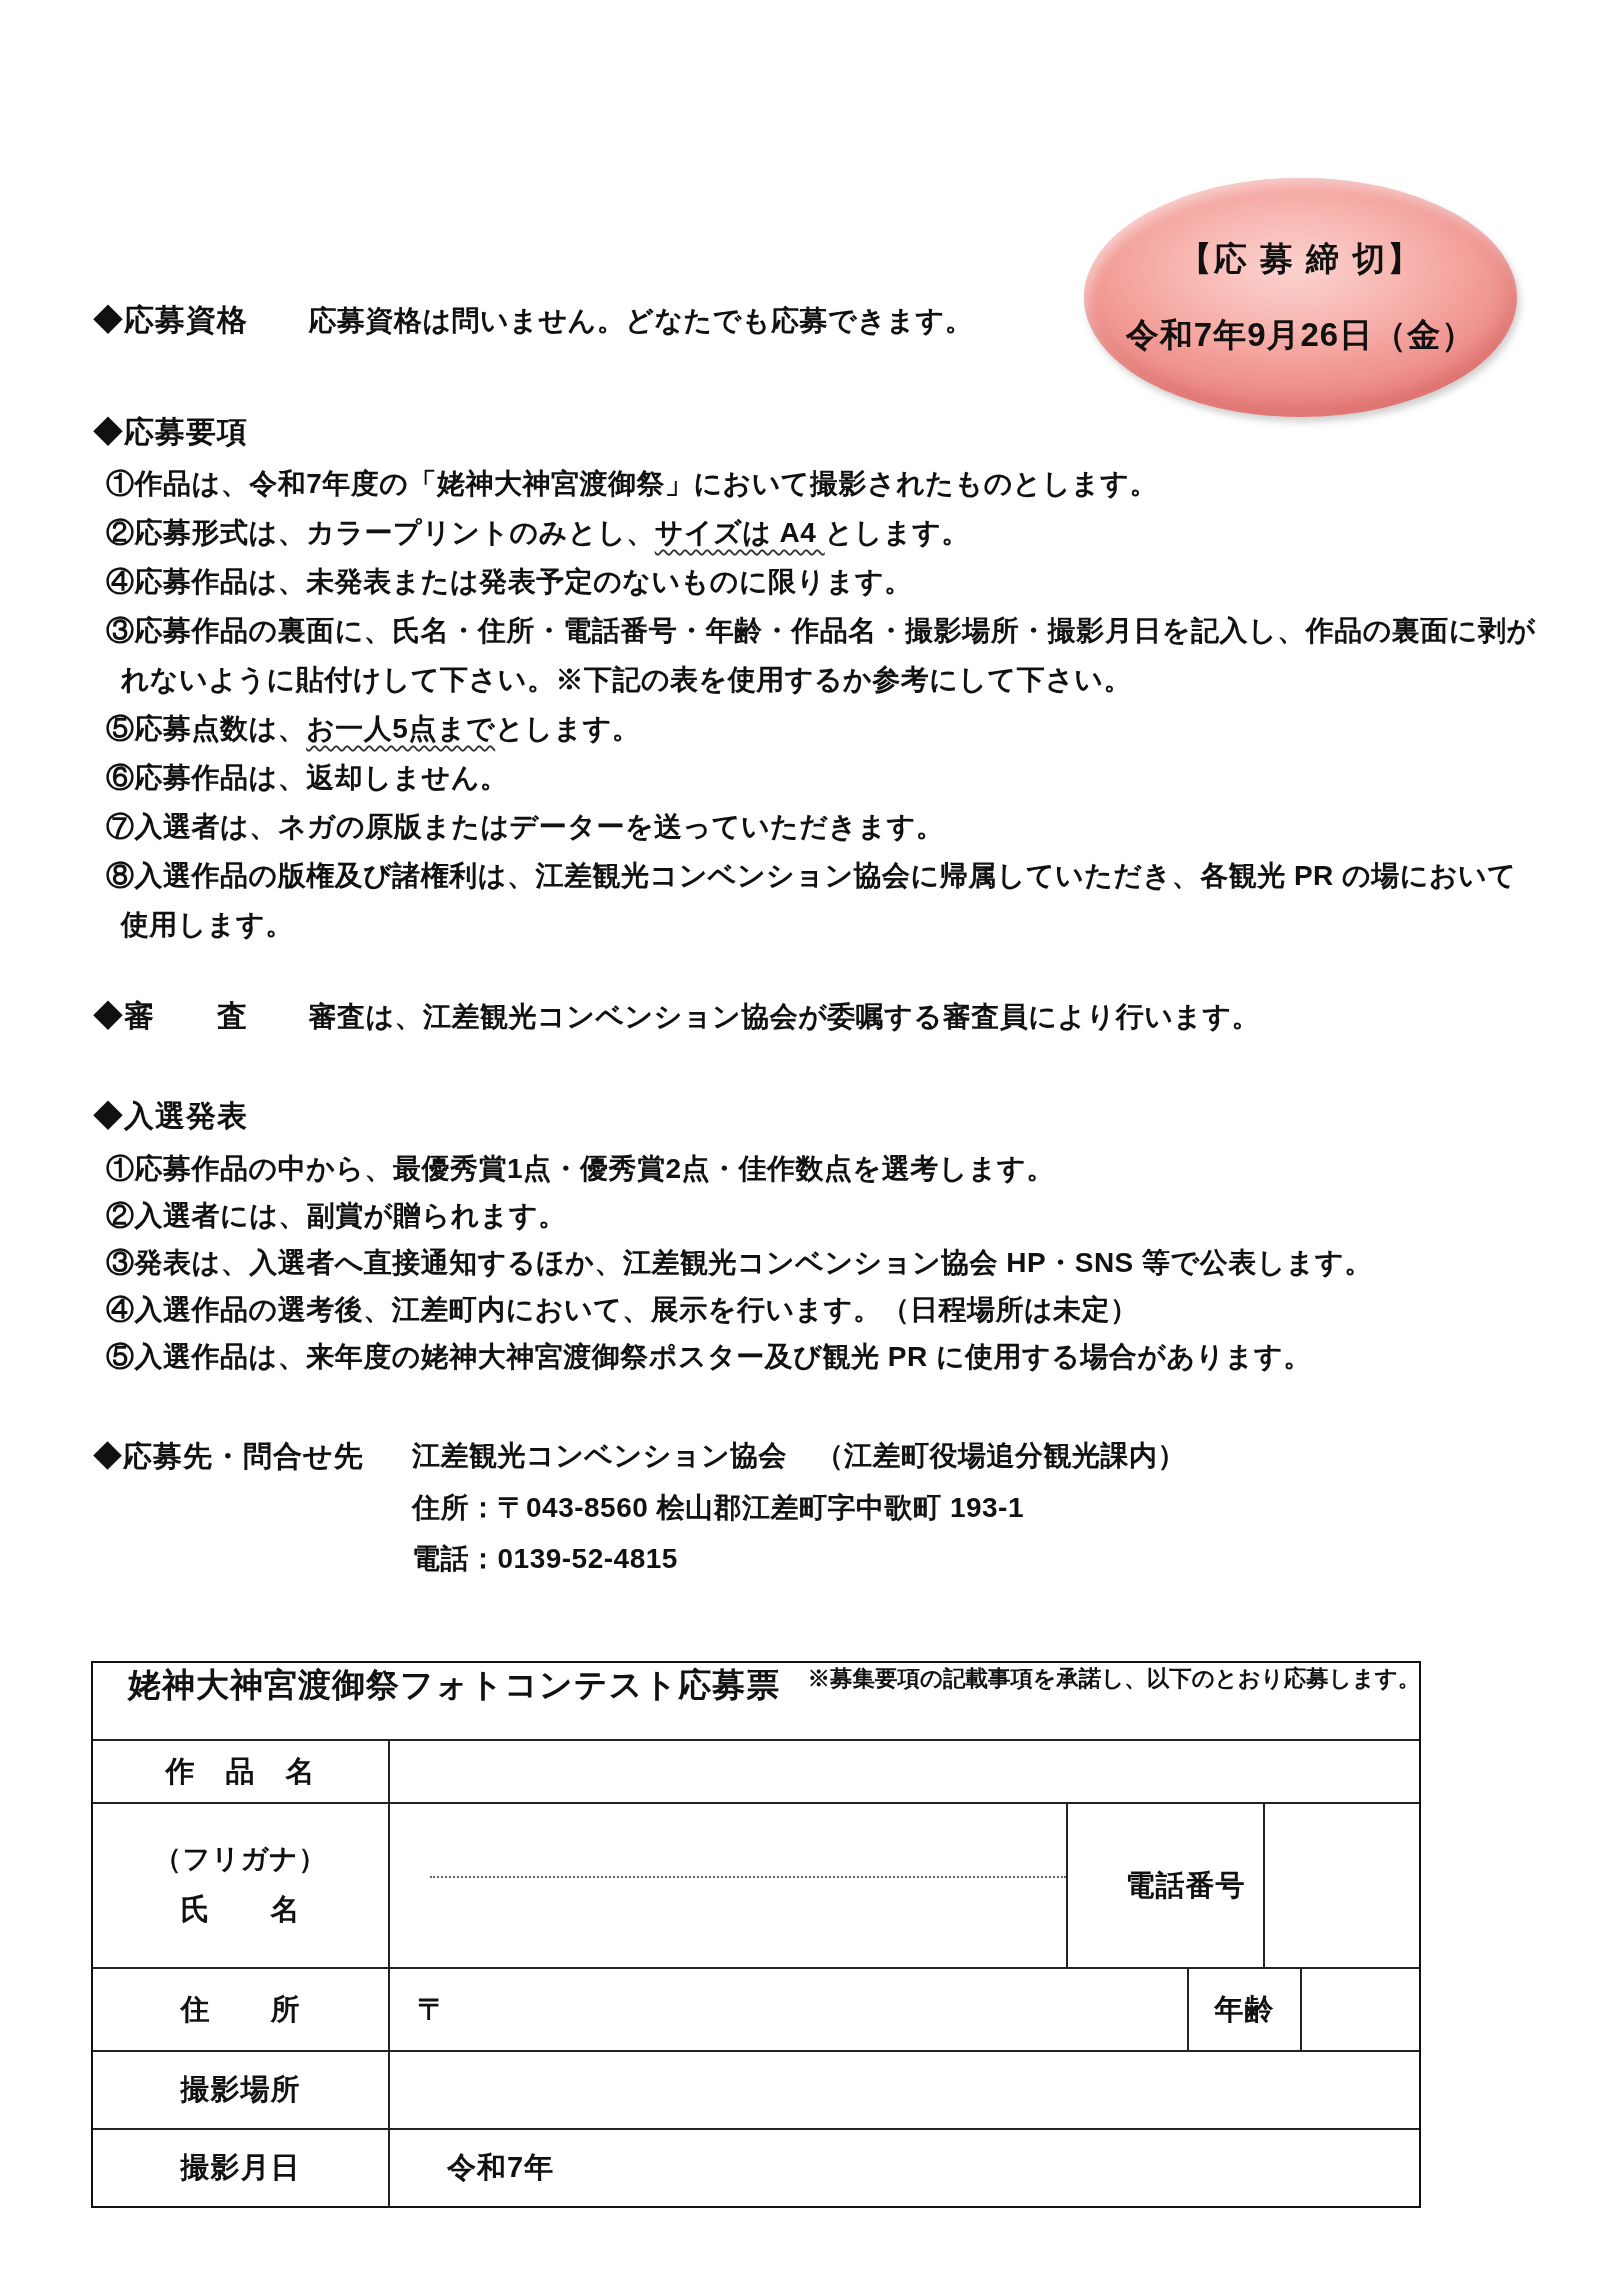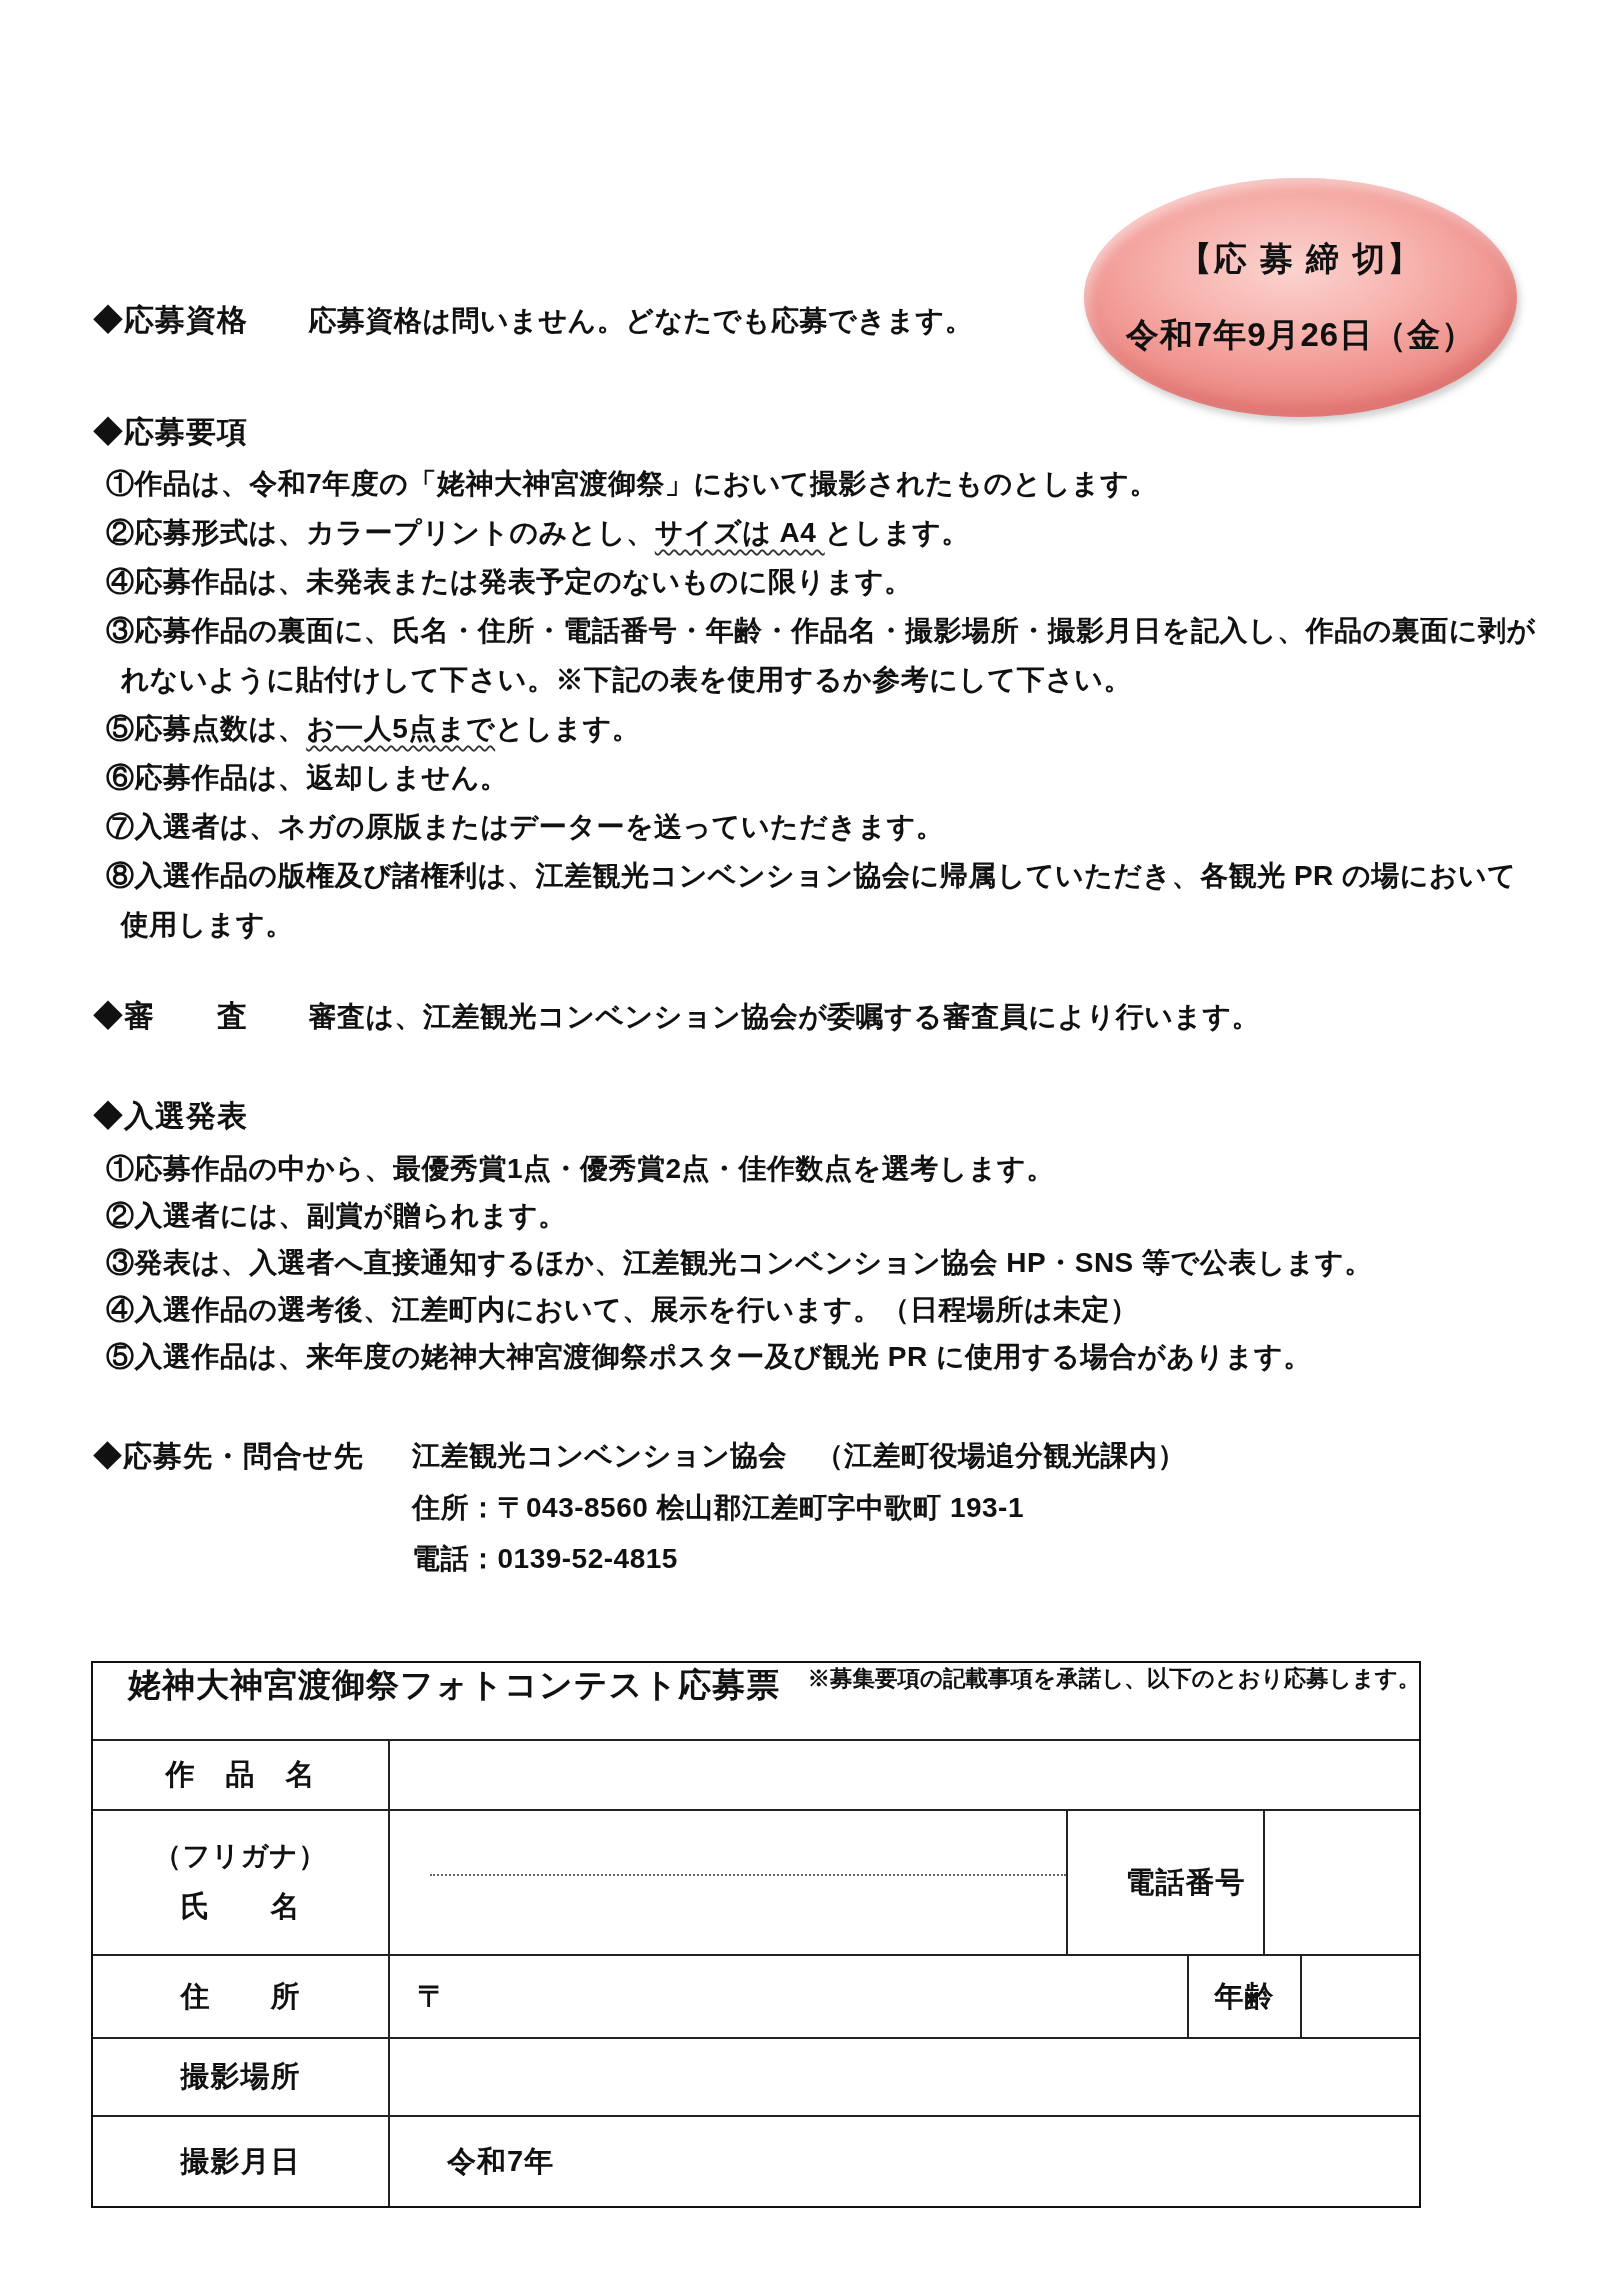--- a/index.html
+++ b/index.html
@@ -70,22 +70,22 @@
   .contact-phone   { left:412px; top:1540px; font-size:28px; letter-spacing:0.5px; }
 
   
   .form-table {
     position:absolute; left:91px; top:1661px; width:1330px; height:547px;
     border:2.9px solid #111; display:flex; flex-direction:column; background:#fff;
   }
   .f-row { display:flex; border-top:2.9px solid #222; }
   .f-row:first-child { border-top:none; }
   .r-head  { height:76px; align-items:flex-start; padding-left:35px; }
-  .r-title { height:70px; }
-  .r-name  { height:145px;gap:40px; }
+  .r-title { height:63px; }
+  .r-name  { height:165px;gap:40px; }
   .r-addr  { height:83px; }
   .r-loc   { height:78px; }
   .r-date  { flex:1; }
   .form-title { font-size:33px; letter-spacing:1px; white-space:nowrap; }
   .form-note  { font-size:22.5px; letter-spacing:0; margin-left:27.4px; white-space:nowrap; }
 
   .lbl {
     width:297px; border-right:2px solid #222; flex:none;
     display:flex; align-items:center; justify-content:center;
     font-size:29px; letter-spacing:1px; text-align:center;

